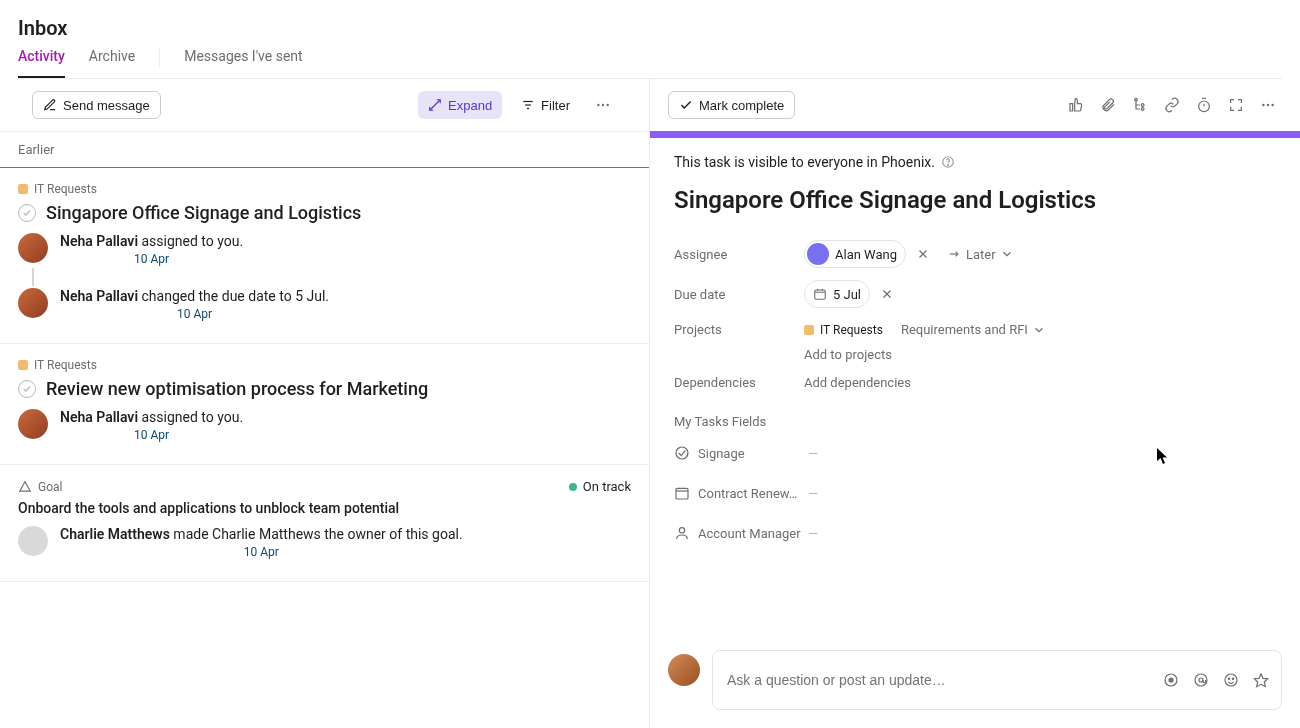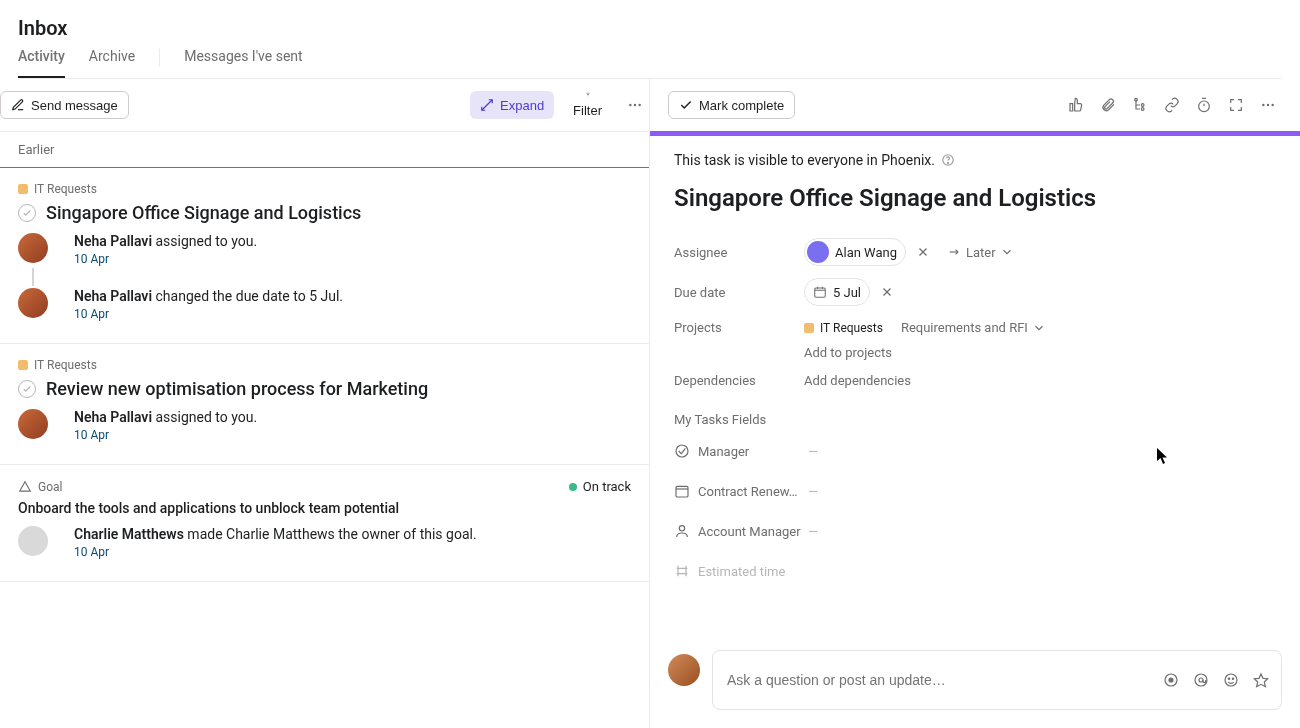--- a/index.html
+++ b/index.html
@@ -16,39 +16,39 @@
 
   
   .root { display:flex; flex-direction:column; height:100%; }
   .header { padding:16px 18px 0 18px; }
   .page-title { font-size:20px; font-weight:600; margin:0 0 8px 0; }
   .tabs { display:flex; align-items:center; gap:24px; border-bottom:1px solid #edeae9; }
   .tab {
     padding:0 0 12px 0; font-size:14px; color:#6d6e6f; cursor:pointer;
     border-bottom:2px solid transparent;
   }
-  .tab.active { color:#737373; border-color:#1e1f21; font-weight:500; }
+  .tab.active { color:#a21caf; border-color:#1e1f21; font-weight:500; }
   .tab-divider { height:18px; width:1px; background:#edeae9; margin-bottom:10px; }
 
   .split { flex:1; display:flex; min-height:0; }
   .left  { width:650px; border-right:1px solid #edeae9; display:flex; flex-direction:column; min-height:0; }
   .right { flex:1; display:flex; flex-direction:column; min-height:0; position:relative; }
 
   
   .left-toolbar {
     display:flex; align-items:center; justify-content:space-between;
-    padding:12px 0; border-bottom:1px solid #edeae9;
+    padding:12px 32px; border-bottom:1px solid #edeae9;
   }
   .btn {
     display:inline-flex; align-items:center; gap:6px;
     height:28px; padding:0 10px;
     border:1px solid #cfcbcb; border-radius:6px;
     background:#fff; color:#1e1f21; font-size:13px; cursor:pointer;
   }
-  .btn.ghost { border-color:transparent;flex-direction:column; }
+  .btn.ghost { border-color:transparent; }
   .pill-btn {
     display:inline-flex; align-items:center; gap:6px;
     height:28px; padding:0 10px; border:none; border-radius:6px;
     background:#e7e4f9; color:#4f3bd1; font-size:13px; cursor:pointer;
   }
   .tool-right { display:flex; align-items:flex-start; gap:8px; }
   .icon-btn {
     width:28px; height:28px; display:inline-flex; align-items:center; justify-content:center;
     color:#6d6e6f; border-radius:6px; cursor:pointer;
   }
@@ -63,21 +63,21 @@
   .project-chip { display:flex; align-items:center; gap:6px; font-size:12px; color:#6d6e6f; }
   .sq { width:10px; height:10px; border-radius:2px; }
   .sq.yellow { background:#f1bd6c; }
   .card-title-row { display:flex; align-items:center; gap:10px; margin-bottom:10px; }
   .card-title { font-size:18px; font-weight:500; }
   .check-circle {
     width:18px; height:18px; border:1.5px solid #b7b7b7; border-radius:50%;
     display:inline-flex; align-items:center; justify-content:center;
   }
   .check-circle svg { width:10px; height:10px; stroke:#b7b7b7; }
-  .activity-row { display:flex; gap:26px; margin-bottom:4px; }
+  .activity-row { display:flex; gap:12px; margin-bottom:4px;text-align:center; }
   .avatar {
     width:30px; height:30px; border-radius:50%; flex:none;
     display:flex; align-items:center; justify-content:center;
     color:#fff; font-size:12px; font-weight:600;
   }
   .avatar.np { background:linear-gradient(135deg,#c96a3b,#8f3d21); }
   .avatar.cm { background:#d9d9d9; color:#555; }
   .avatar.me { background:linear-gradient(135deg,#d28b5a,#9a4f21); }
   .activity-text .line { font-size:14px; }
   .activity-text .line .who { font-weight:600; }
@@ -87,21 +87,21 @@
   }
   .status-dot {
     display:inline-flex; align-items:center; gap:6px; font-size:13px; color:#1e1f21;
   }
   .dot { width:8px; height:8px; border-radius:50%; }
   .dot.green { background:#3db88b; }
 
   
   .right-toolbar {
     display:flex; align-items:center; justify-content:space-between;
-    padding:12px 18px; border-bottom:5px solid #8b5cf6;
+    padding:12px 18px; border-bottom:7px solid #8b5cf6;
   }
   .right-scroll { flex:1; overflow:auto; padding:16px 28px 24px 24px; }
   .visibility { font-size:14px; color:#1e1f21; margin-bottom:16px; display:flex; align-items:center; gap:6px; }
   .task-title { font-size:24px; font-weight:600; margin:0 0 20px 0; }
 
   .field-row { display:flex; align-items:center; min-height:40px; font-size:13px; }
   .field-row .label { width:130px; color:#6d6e6f; flex:none; }
   .field-row .val { display:flex; align-items:center; gap:8px; }
 
   .chip {
@@ -436,44 +436,38 @@
           <span class="ghost-link">Add dependencies</span>
         </div>
 
         <div class="section-heading">My Tasks Fields</div>
 
         <div class="mtf-row">
           <svg class="icon16" viewBox="0 0 24 24" fill="none" stroke="currentColor" stroke-width="1.8">
               <circle cx="12" cy="12" r="9"></circle>
               <polyline points="7 12 11 16 17 8"></polyline>
             </svg>
-          <span class="mtf-label">Manager</span>
+          <span class="mtf-label">Signage</span>
           <span class="dash">—</span>
         </div>
         <div class="mtf-row">
           <svg class="icon16" viewBox="0 0 24 24" fill="none" stroke="currentColor" stroke-width="1.8">
               <rect x="3" y="5" width="18" height="16" rx="2"></rect>
               <path d="M3 9h18"></path>
             </svg>
           <span class="mtf-label">Contract Renew…</span>
           <span class="dash">—</span>
         </div>
         <div class="mtf-row">
           <svg class="icon16" viewBox="0 0 24 24" fill="none" stroke="currentColor" stroke-width="1.8">
               <circle cx="12" cy="8" r="4"></circle>
               <path d="M4 21c0-4 4-6 8-6s8 2 8 6"></path>
             </svg>
           <span class="mtf-label">Account Manager</span>
           <span class="dash">—</span>
-        </div>
-        <div class="mtf-row" style="opacity:.5;">
-          <svg class="icon16" viewBox="0 0 24 24" fill="none" stroke="currentColor" stroke-width="1.8">
-              <path d="M6 4v16M18 4v16M4 8h16M4 16h16"></path>
-            </svg>
-          <span class="mtf-label">Estimated time</span>
         </div>
 
         <div style="height:120px;"></div>
       </div>
 
       <div class="composer-wrap">
         <div class="avatar me composer-avatar" style="width:32px;height:32px;"></div>
         <div class="composer">
           <input type="text" placeholder="Ask a question or post an update…" style="">
           <div class="icons">

